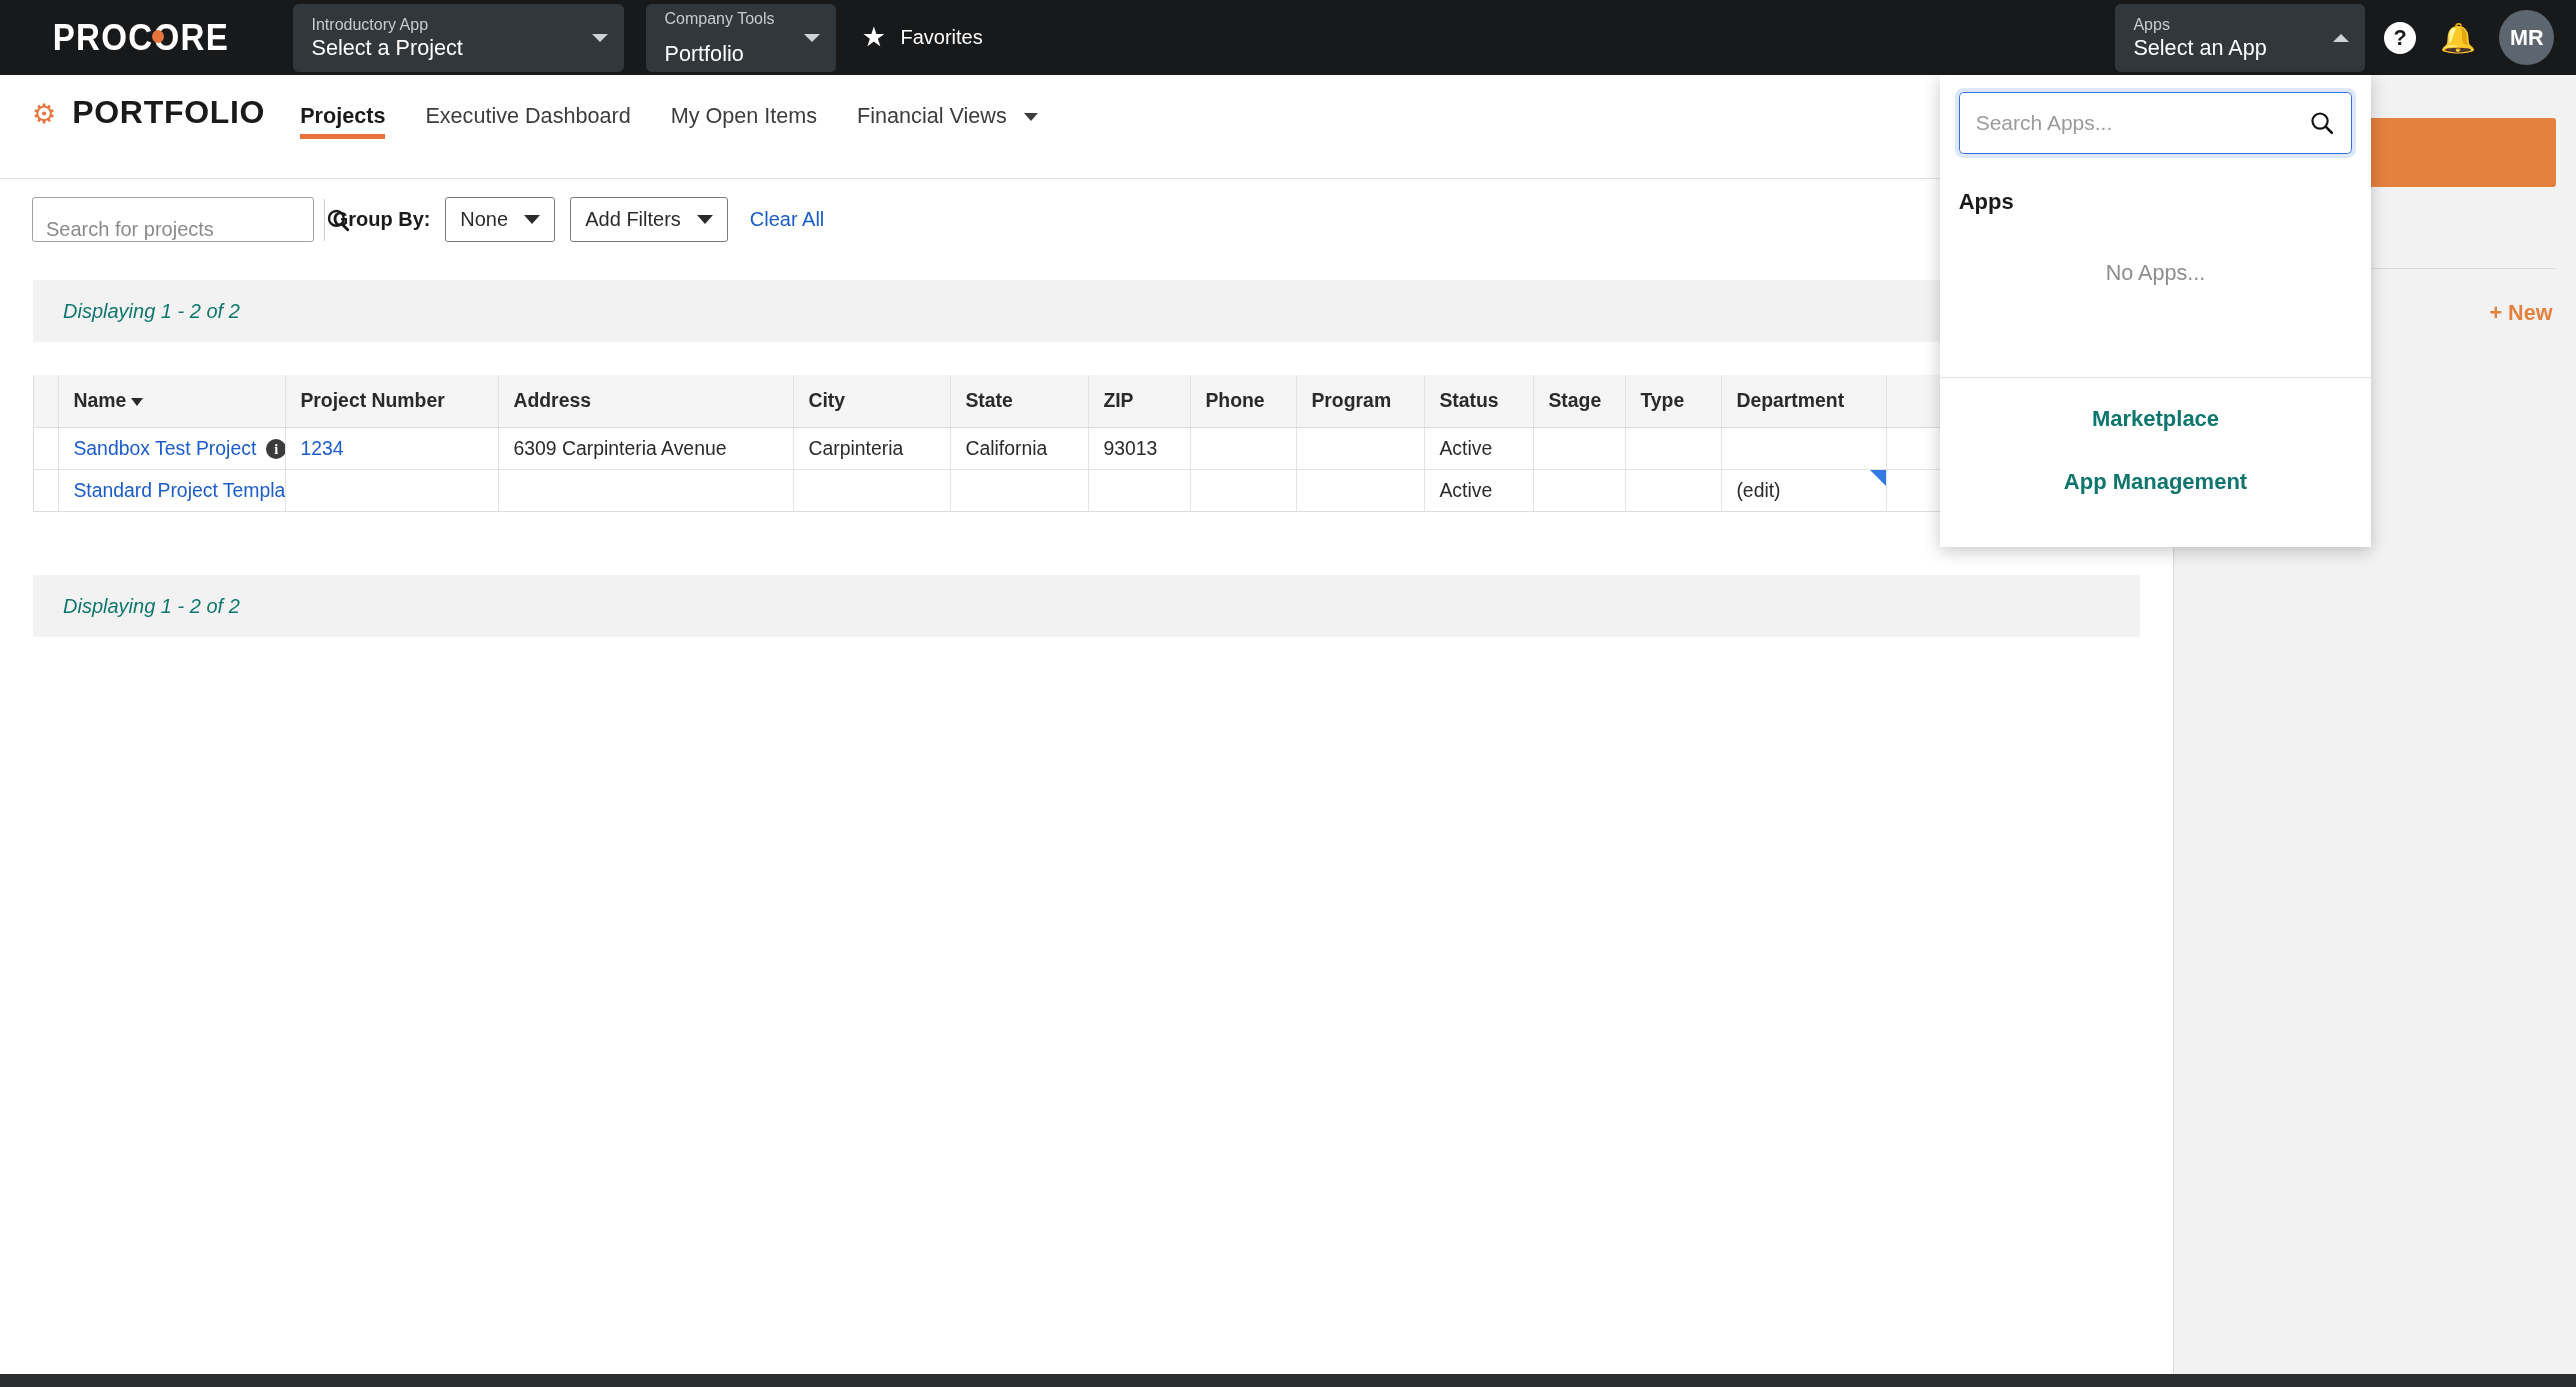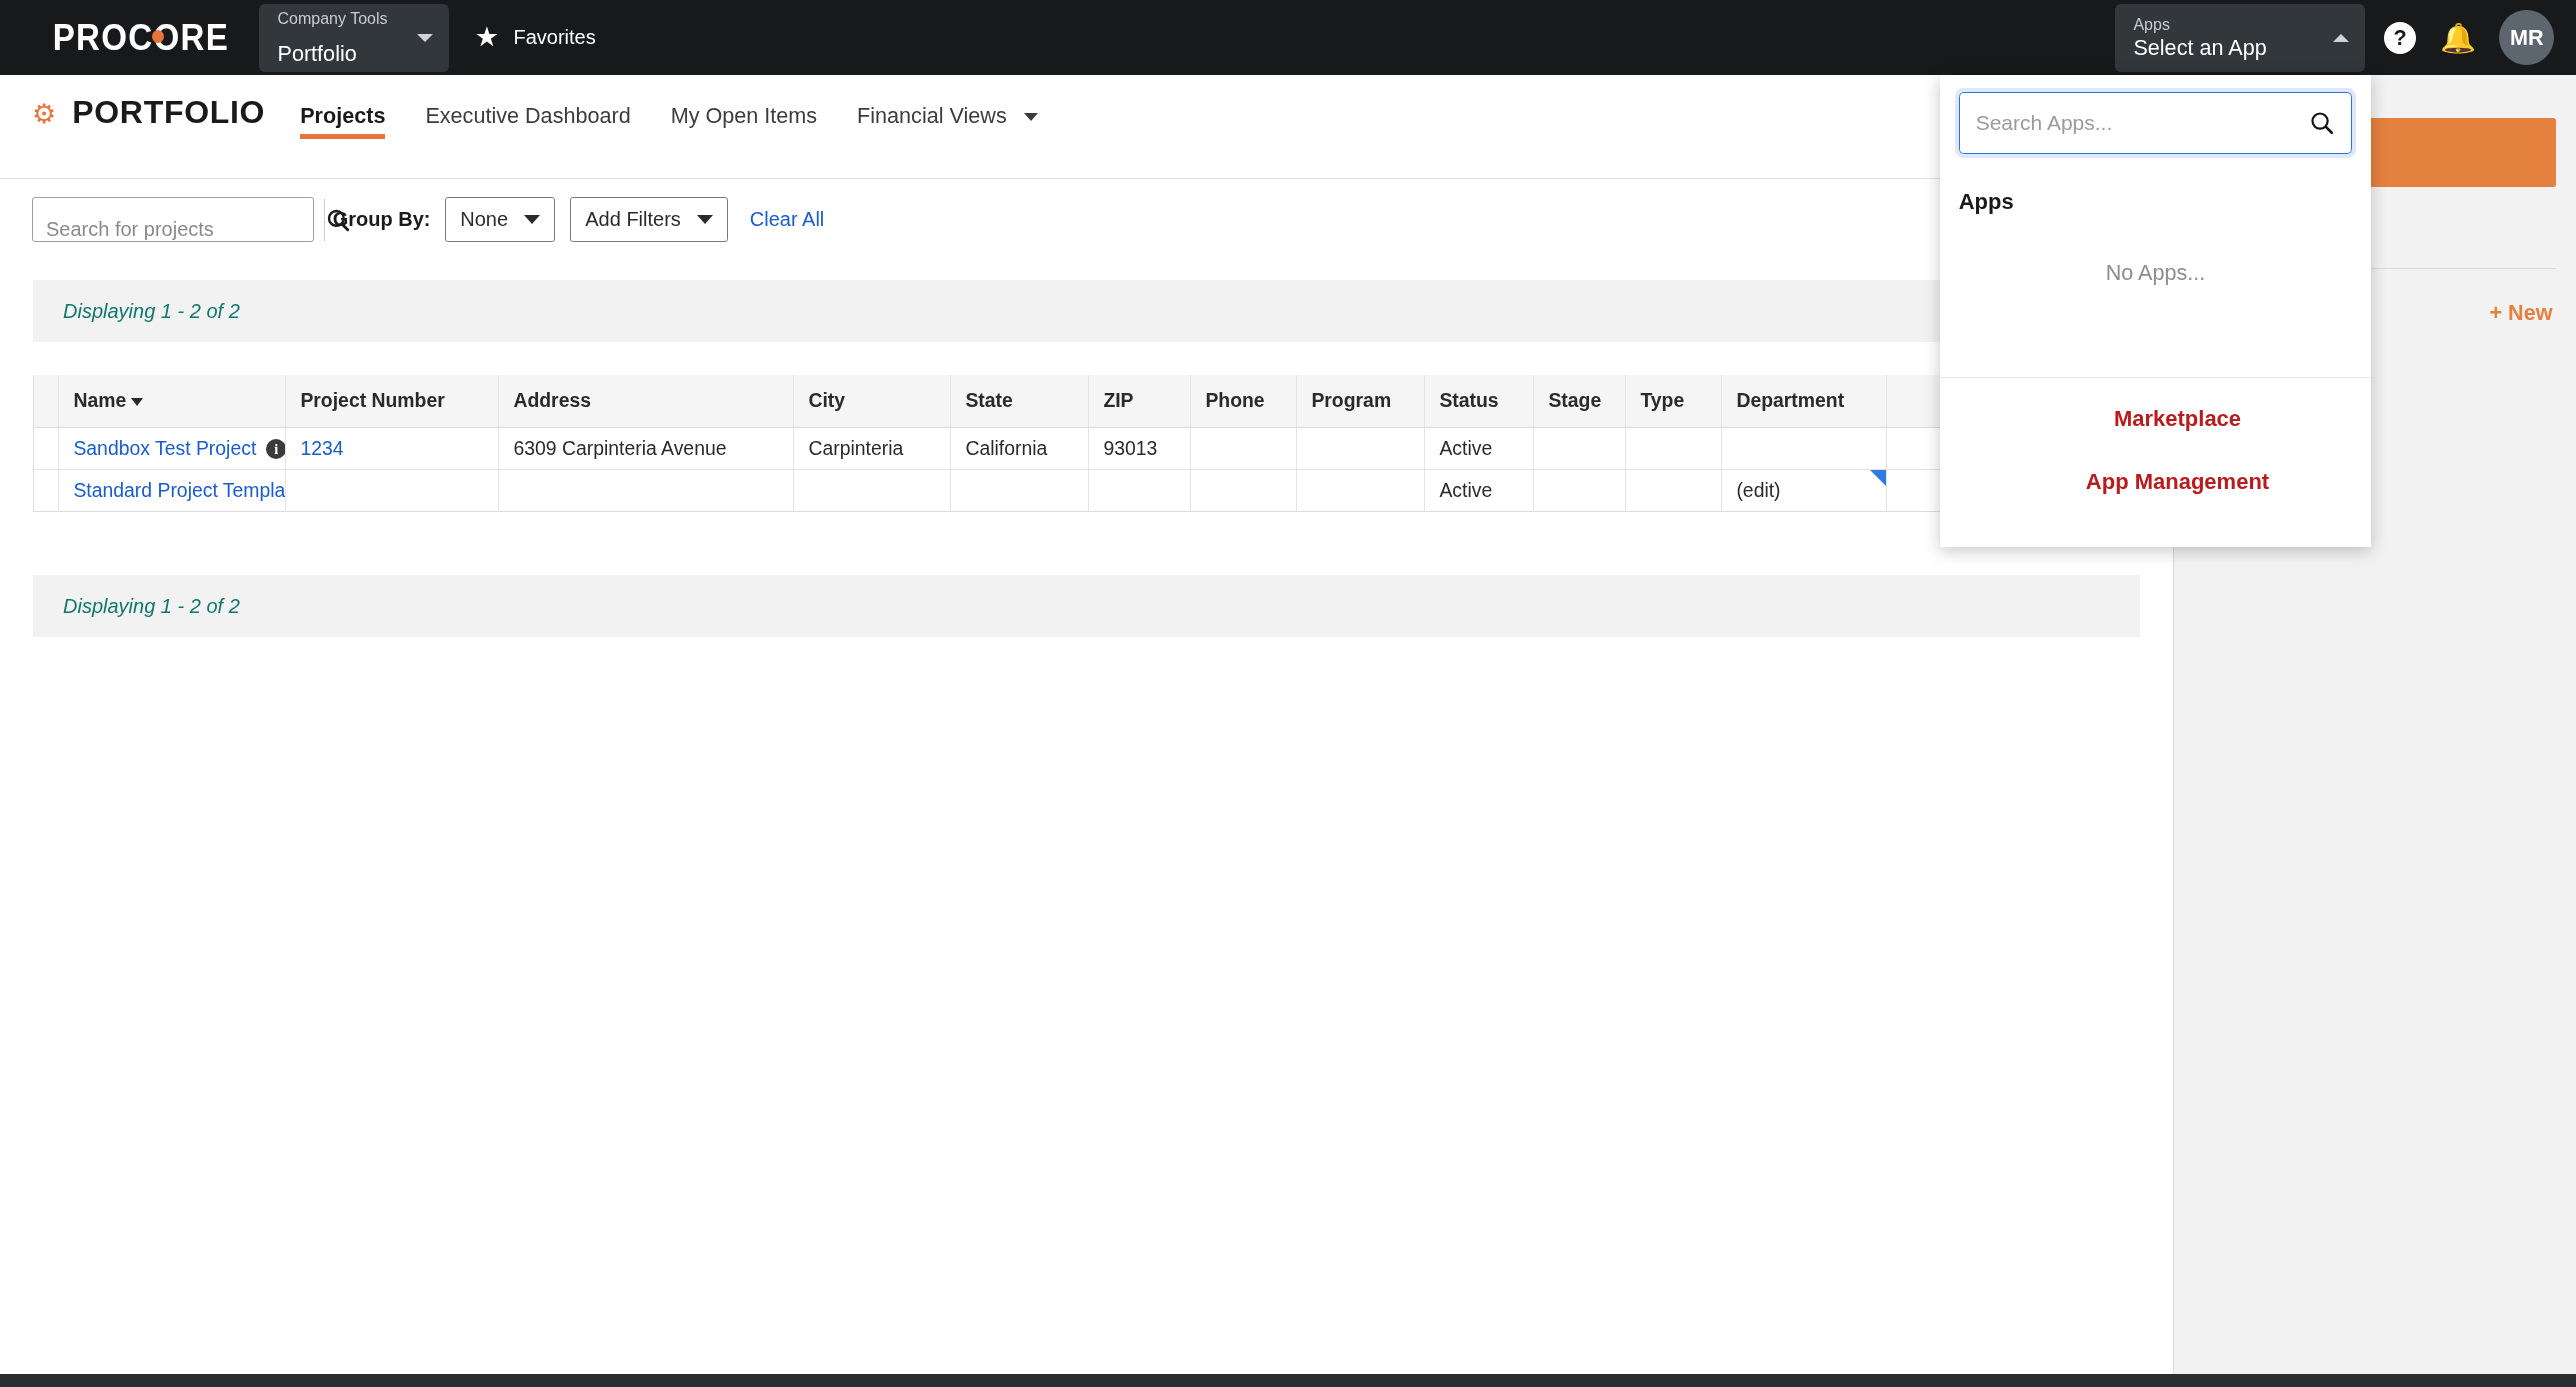--- a/index.html
+++ b/index.html
@@ -82,21 +82,21 @@
   .mag{ width:26px;height:26px; flex:0 0 26px; }
   .apps-title{
     margin:35px 0 0 18.7px; font-size:22px; font-weight:bold; color:#1a1a1a;
   }
   .no-apps{
     text-align:center; color:#8d8d8d; font-size:21.6px; margin-top:45px;
   }
   .apps-divider{ position:absolute; left:0; top:302px; width:431px; height:1.4px; background:#e3e3e3;}
   .apps-link{
     position:absolute; left:0; width:431px; text-align:center;
-    font-size:22px; font-weight:bold; color:#b91c1c; cursor:pointer;margin-left:22px;
+    font-size:22px; font-weight:bold; color:#0f766e; cursor:pointer;
   }
   #apps-marketplace{ top:331px; }
   #apps-management{ top:394px; }
 
   
   .subnav{
     position:absolute; left:0; top:75px; width:2173px; height:70px;
     background:#ffffff; display:flex; align-items:flex-end;
   }
   .gear{ margin-left:32px; margin-bottom:17.3px; color:#e8743b; font-size:27px; line-height:27px;}
@@ -230,20 +230,25 @@
 </style>
 </head>
 <body>
 
 <div class="topbar">
   <div class="logo">
     <span>PROCORE</span>
     <span class="dot"></span>
   </div>
 
+  <div class="selector" id="sel-project">
+    <span class="lbl">Introductory App</span>
+    <span class="val">Select a Project</span>
+    <span class="caret"></span>
+  </div>
 
   <div class="selector" id="sel-tools">
     <span class="lbl">Company Tools</span>
     <span class="val">Portfolio</span>
     <span class="caret"></span>
   </div>
 
   <div class="favorites">
     <span class="star">★</span>
     <span class="txt">Favorites</span>

